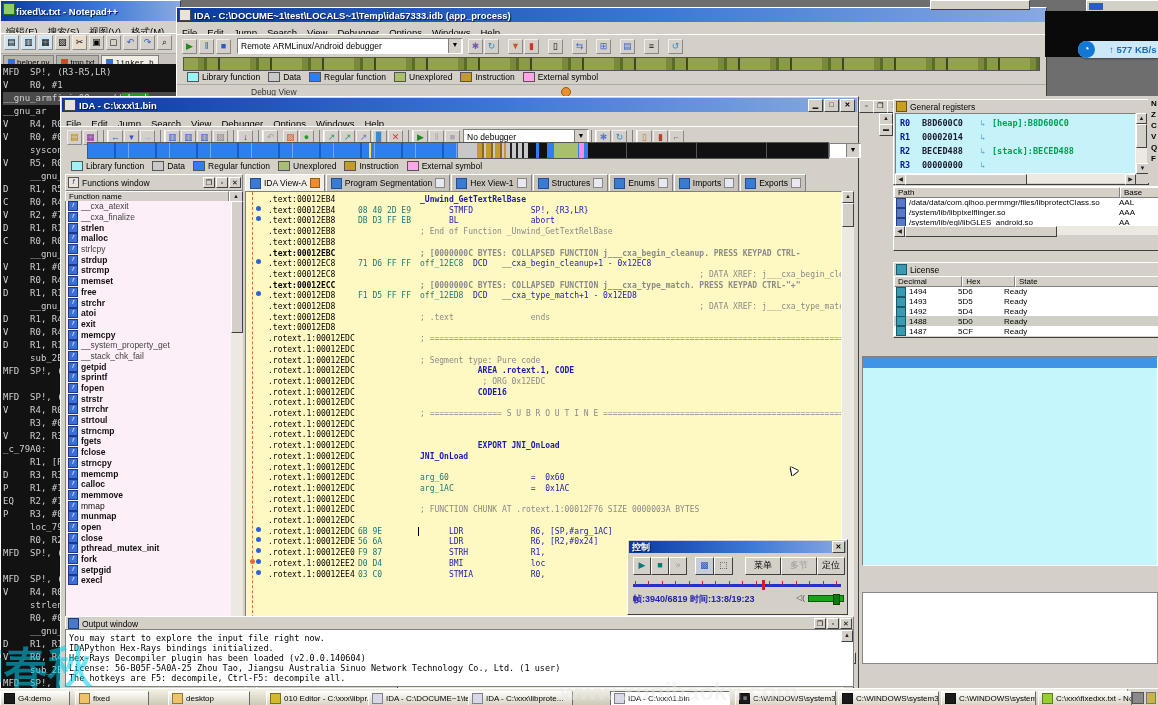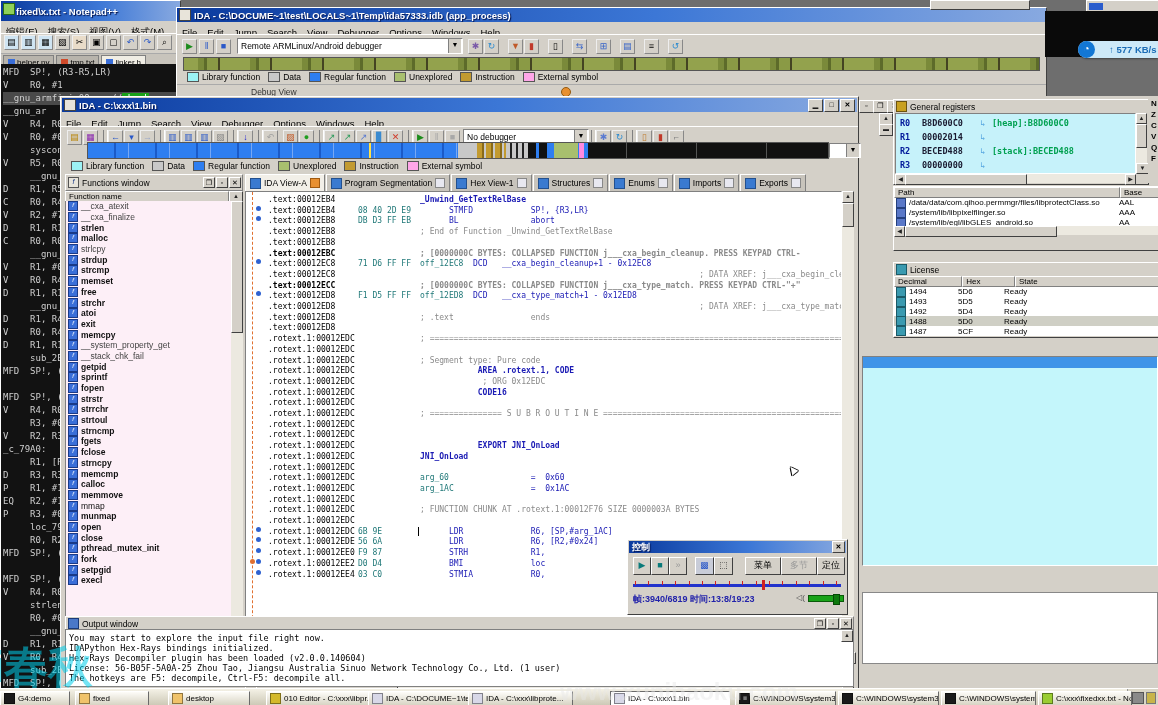--- a/index.html
+++ b/index.html
@@ -87,21 +87,21 @@
       <span class="ico" style="background:#cfe4f2"><span>▤</span></span><span class="ico" style="background:#cfe4f2"><span>▥</span></span><span class="ico" style="background:#cfe4f2"><span>▦</span></span><span class="ico"><span>▧</span></span><span class="ico" style="background:#e9dcc9"><span>✂</span></span><span class="ico"><span>▣</span></span><span class="ico"><span>▢</span></span><span class="ico"><span style="color:#2a58c8">↶</span></span><span class="ico"><span style="color:#2a58c8">↷</span></span><span class="ico"><span>⌕</span></span>
     </div>
     <div id="npp-tabs" style="height:14px;background:#c8c4bc;display:flex;align-items:flex-end;padding-left:2px;">
         <span style="display:flex;align-items:center;height:12px;background:#b8b4ac;
     border:1px solid #808080;border-bottom:none;padding:0 4px;margin-right:2px;font-size:8px;">
     <span style="width:7px;height:7px;background:#3a6ed8;margin-right:2px;"></span>helper.py</span>
         <span style="display:flex;align-items:center;height:12px;background:#b8b4ac;
     border:1px solid #808080;border-bottom:none;padding:0 4px;margin-right:2px;font-size:8px;">
     <span style="width:7px;height:7px;background:#d04a2a;margin-right:2px;"></span>tmp.txt</span>
         <span style="display:flex;align-items:center;height:12px;background:#f0ede4;
-    border:1px solid #808080;border-bottom:none;padding:0 4px;margin-right:2px;font-size:8px;">
+    border:1px solid #808080;border-bottom:none;padding:0 4px;margin-right:2px;font-size:8px;font-family:Liberation Mono, monospace;">
     <span style="width:7px;height:7px;background:#3a6ed8;margin-right:2px;"></span>linker.h</span>
       </div>
     <div id="npp-editor" style="position:absolute;left:0;top:63px;width:179px;bottom:0;background:#121212;overflow:hidden;padding:2px 0 0 2px;" class="mono">
         <div class="cline">MFD  SP!, (R3-R5,LR)</div>
         <div class="cline">V    R0, #1</div>
         <div class="cline csel">__gnu_armfini_09    //<span class="chk">check</span></div>
         <div class="cline">__gnu_ar</div>
         <div class="cline">V    R4, R0</div>
         <div class="cline">V    R0, #0x2</div>
         <div class="cline">     sysconf</div>
@@ -690,21 +690,21 @@
      <span class="ti"></span>
      <span class="tx">Imports</span>
      <span class="tw"></span>
    </span>
           <span class="vtab">
      <span class="ti"></span>
      <span class="tx">Exports</span>
      <span class="tw"></span>
    </span>
         </div>
-      <div id="disasm" class="mono in" style="position:absolute;left:0;top:17px;right:12px;bottom:24px;background:#ffffff;overflow:hidden;">
+      <div id="disasm" class="mono in" style="position:absolute;left:0;top:17px;right:12px;bottom:24px;background:#fef9c3;overflow:hidden;">
         <div class="ab" style="left:6px;top:0;bottom:0;border-left:1px dashed #e07030;"></div>
       <div class="dline" style="top: 3px;">
             <span class="da_a pre" style="">.text:00012EB4</span>
             <span class="pre c_n" style="left:174px">_Unwind_GetTextRelBase</span>
           </div>
           <div class="dline" style="top: 13.7px;">
             <span class="dot"></span>
             <span class="da_a pre" style="">.text:00012EB4</span>
             <span class="da_b pre">08 40 2D E9</span>
             <span class="pre c_i" style="left:174px">      STMFD            SP!, {R3,LR}</span>

